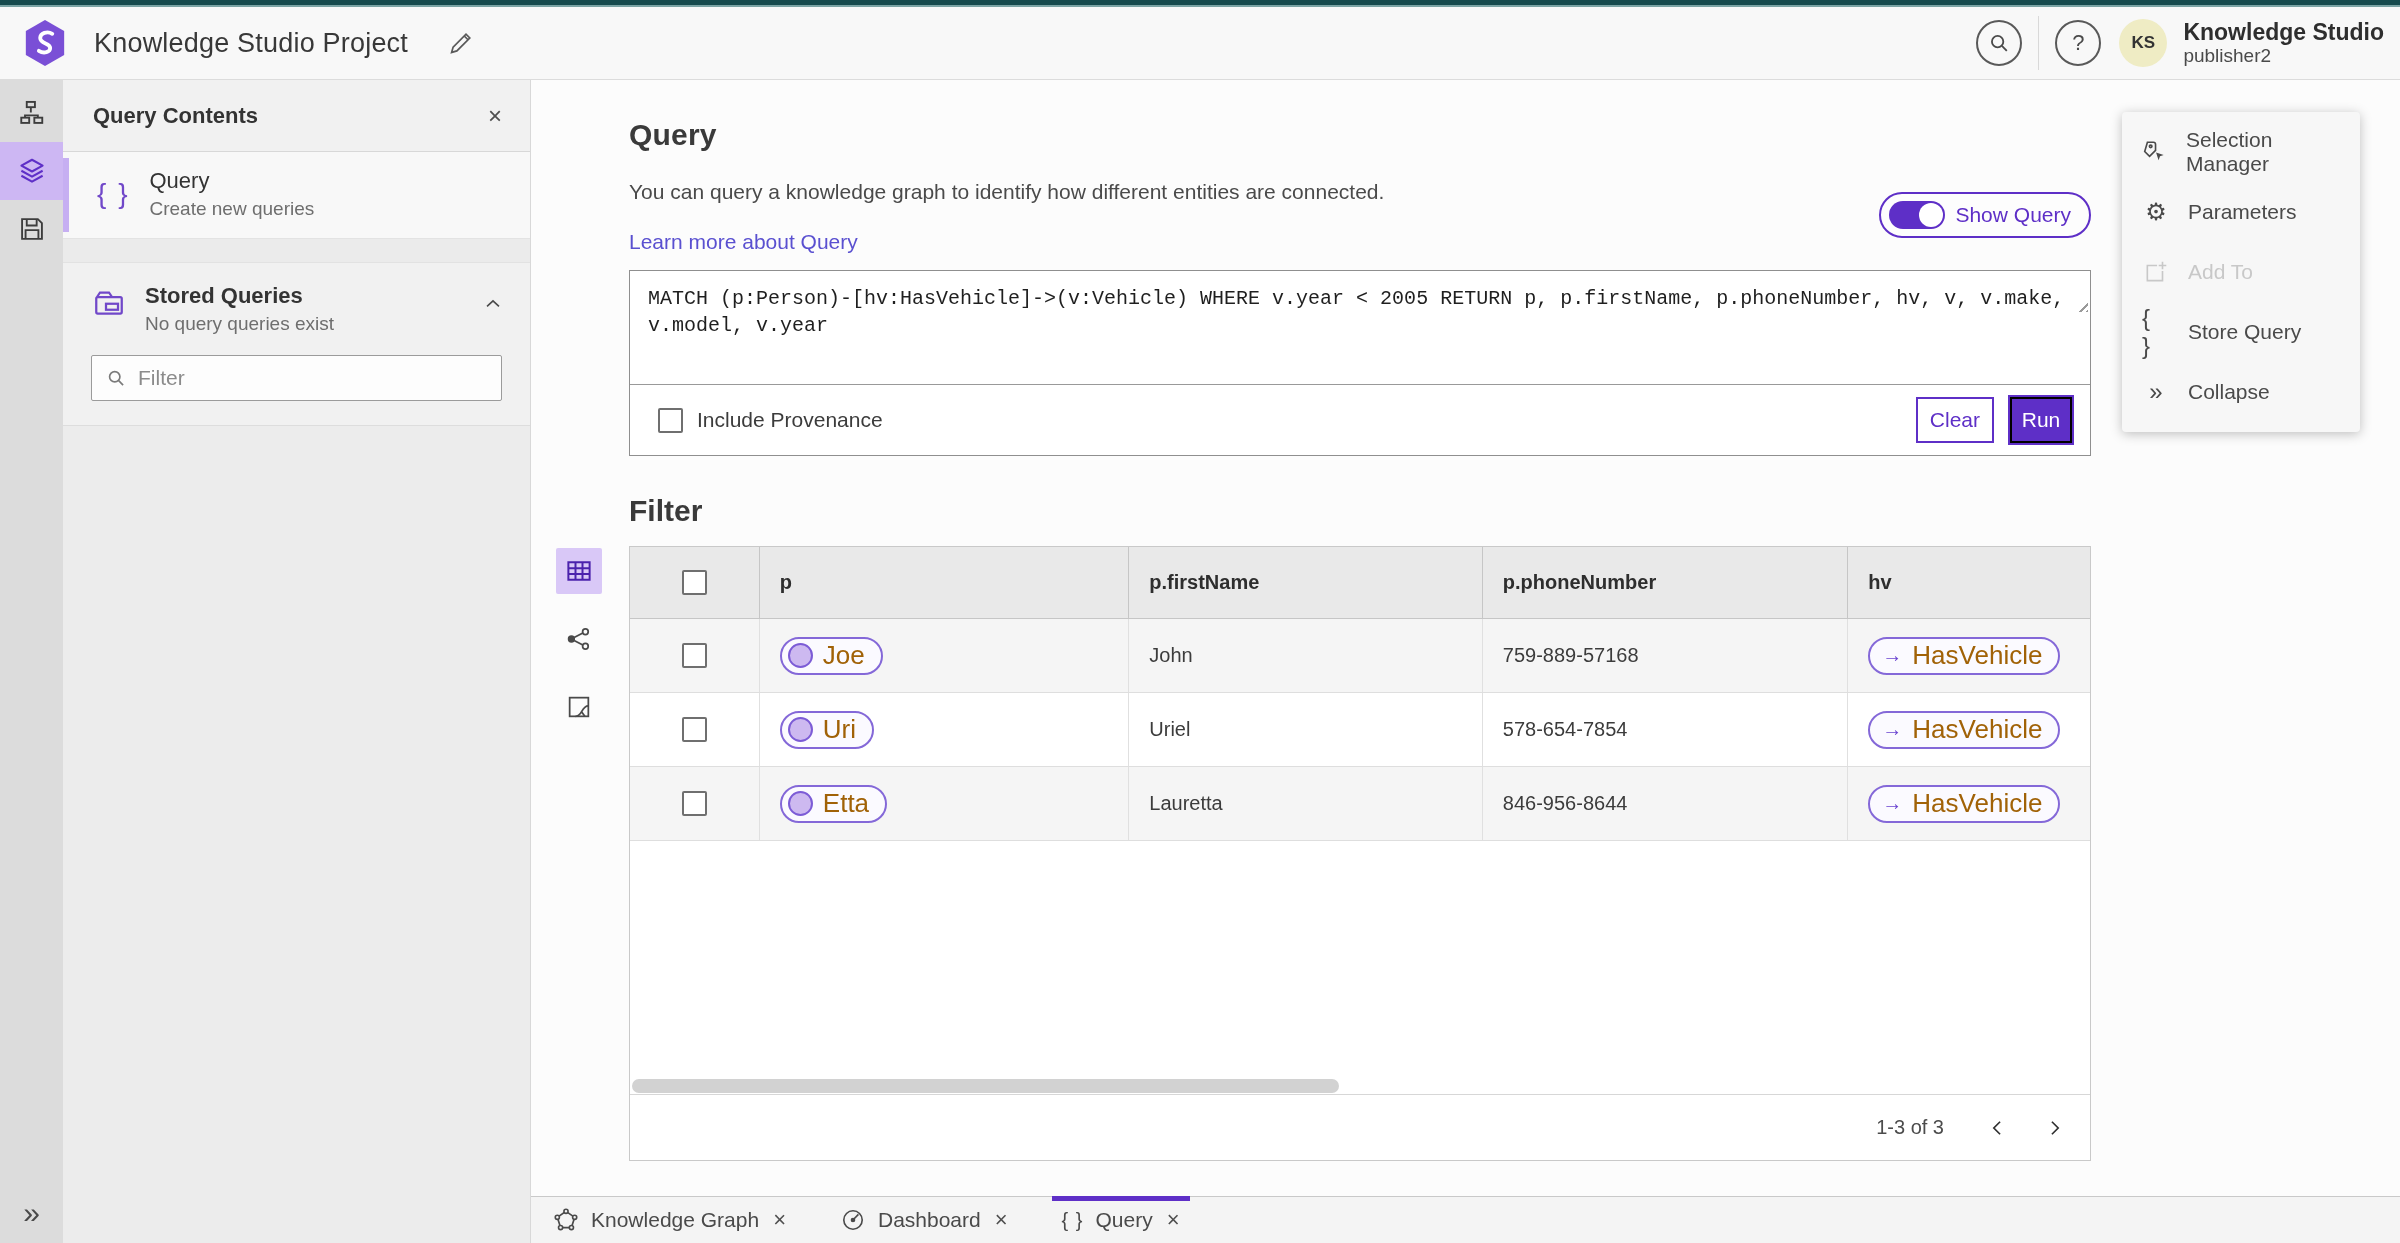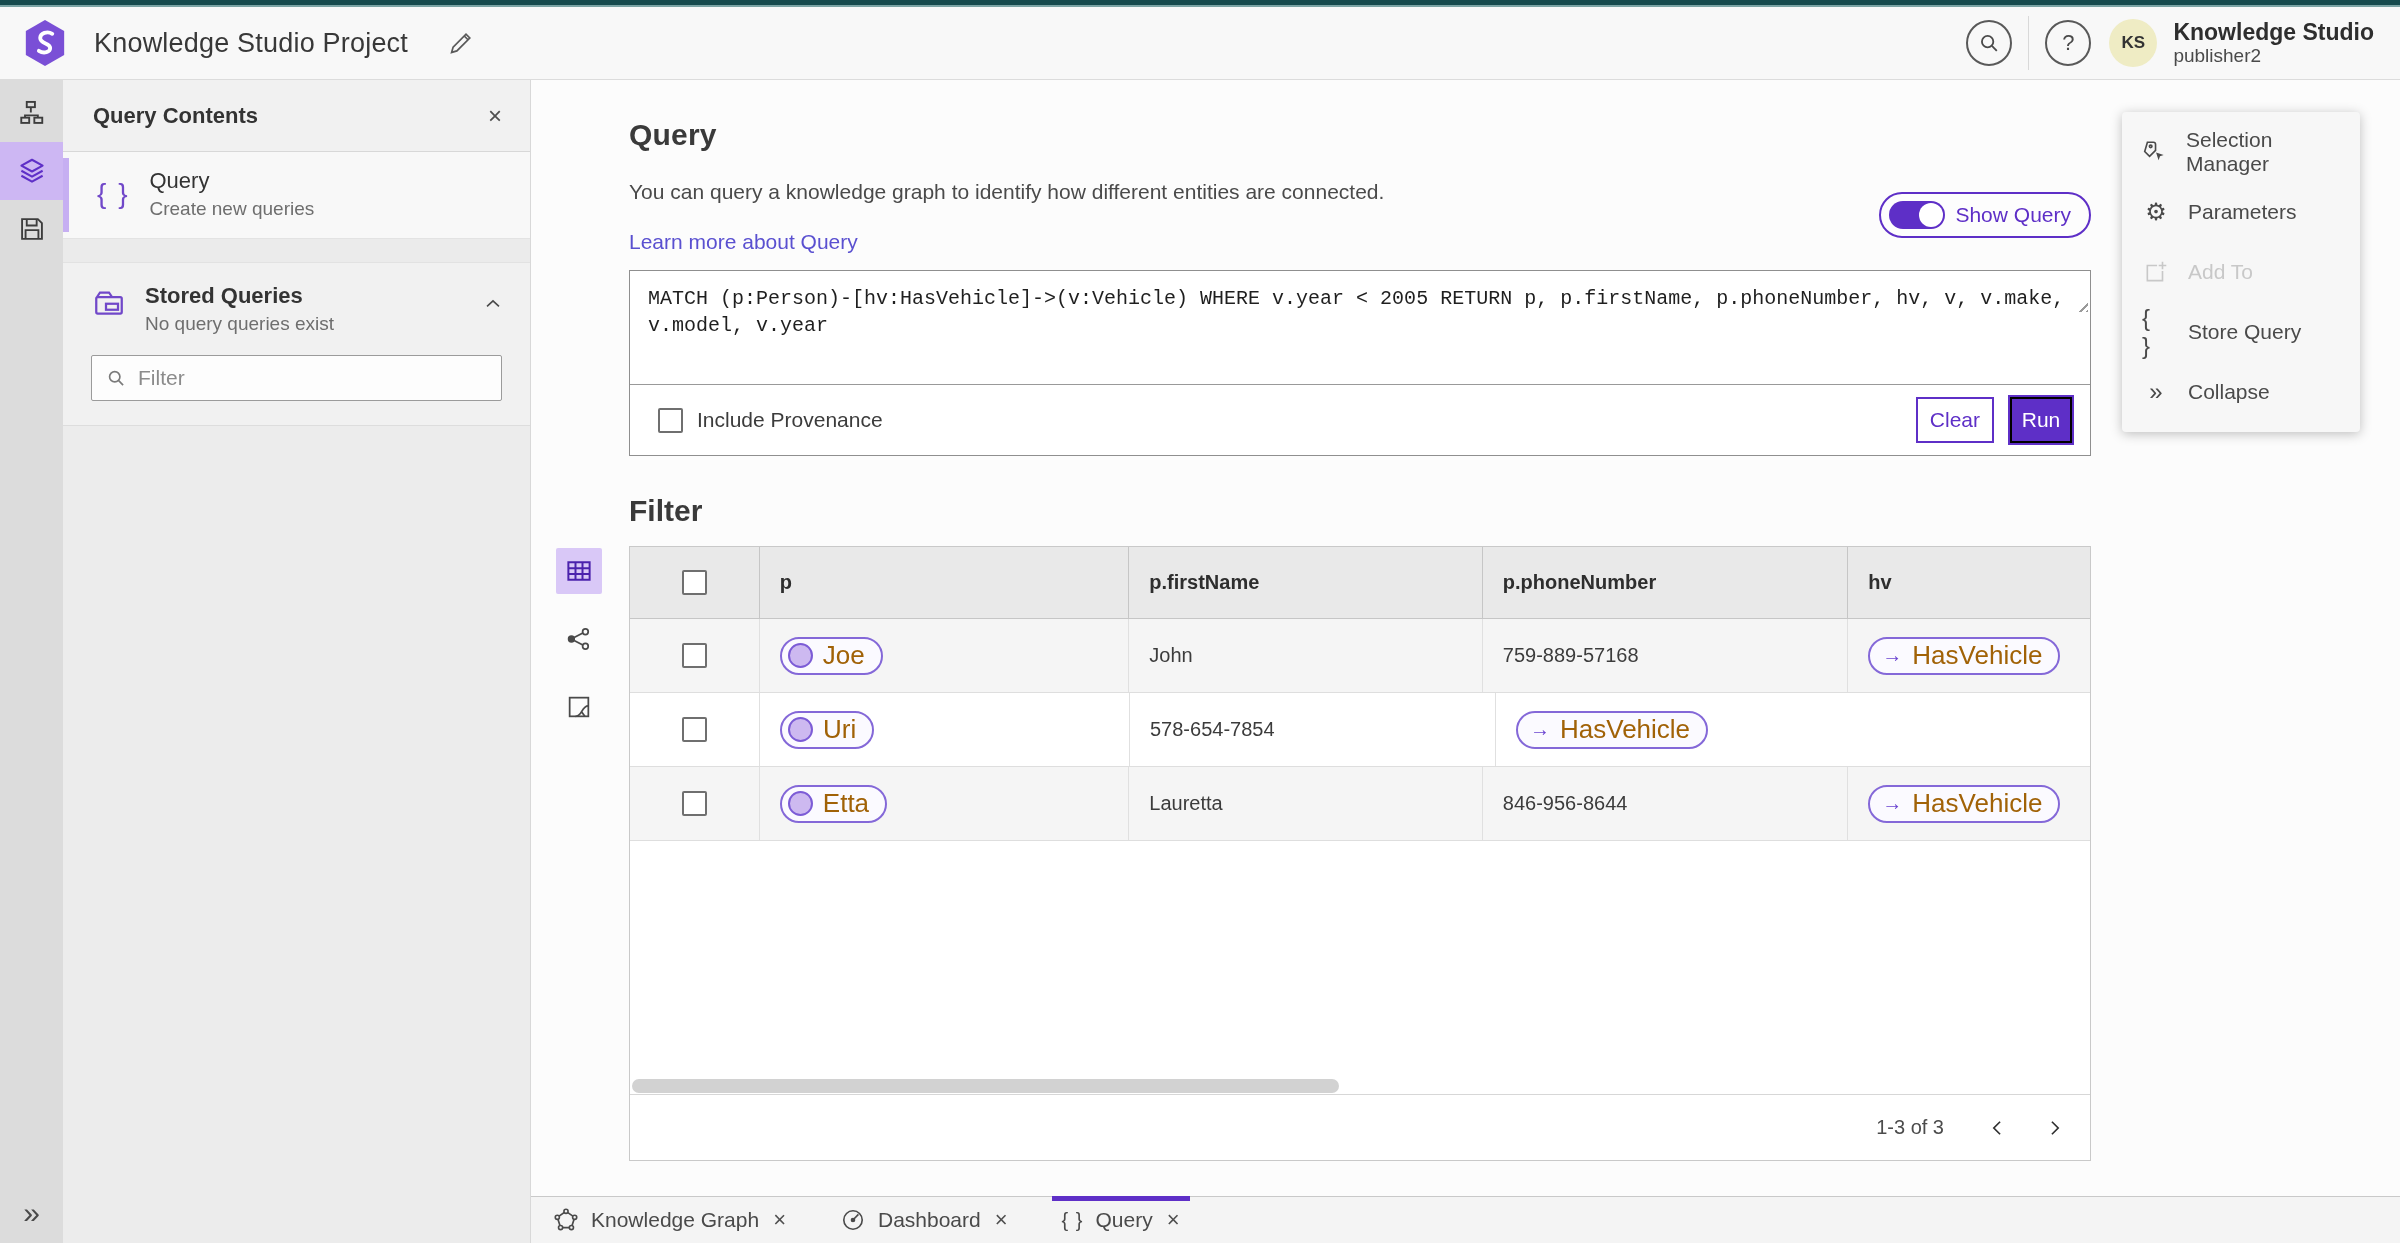--- a/index.html
+++ b/index.html
@@ -27,21 +27,21 @@
     width: 46px; height: 46px; border-radius: 50%; border: 2px solid #595959;
     display: flex; align-items: center; justify-content: center; color: #4a4a4a;
     background: transparent; font-size: 22px; cursor: pointer;
   }
   .header-divider { width: 1px; height: 54px; background: #d9d9d9; margin: 0 16px; }
   .avatar {
     width: 48px; height: 48px; border-radius: 50%; background: var(--avatar_bg, #efecc4);
     display: flex; align-items: center; justify-content: center;
     font-size: 17px; font-weight: bold; color: #333; margin: 0 16px 0 18px;
   }
-  .user-block { line-height: 1.15; margin-right: 10px; }
+  .user-block { line-height: 1.15; }
   .user-block .u1 { font-size: 23px; font-weight: bold; color: #2e2e2e; }
   .user-block .u2 { font-size: 19px; color: #4a4a4a; }
 
   
   .shell { flex: 1; display: flex; min-height: 0; }
 
   
   .rail {
     width: 63px; background: #dcdcdc; display: flex; flex-direction: column; align-items: stretch;
     padding-top: 4px;
@@ -404,20 +404,21 @@
               <div class="tr">
                 <div class="td col-cb">
                     <span class="checkbox"></span>
                   </div>
                 <div class="td col-p">
                   <span class="chip">
                     <span class="chip-circle"></span>
                     <span class="chip-label">Uri</span>
                   </span>
                 </div>
+                <div class="td col-fn">Uriel</div>
                 <div class="td col-ph">578-654-7854</div>
                 <div class="td col-hv">
                   <span class="chip rel">
                     <span class="chip-arrow">→</span>
                     <span class="chip-label">HasVehicle</span>
                   </span>
                 </div>
               </div>
 
               <div class="tr">

